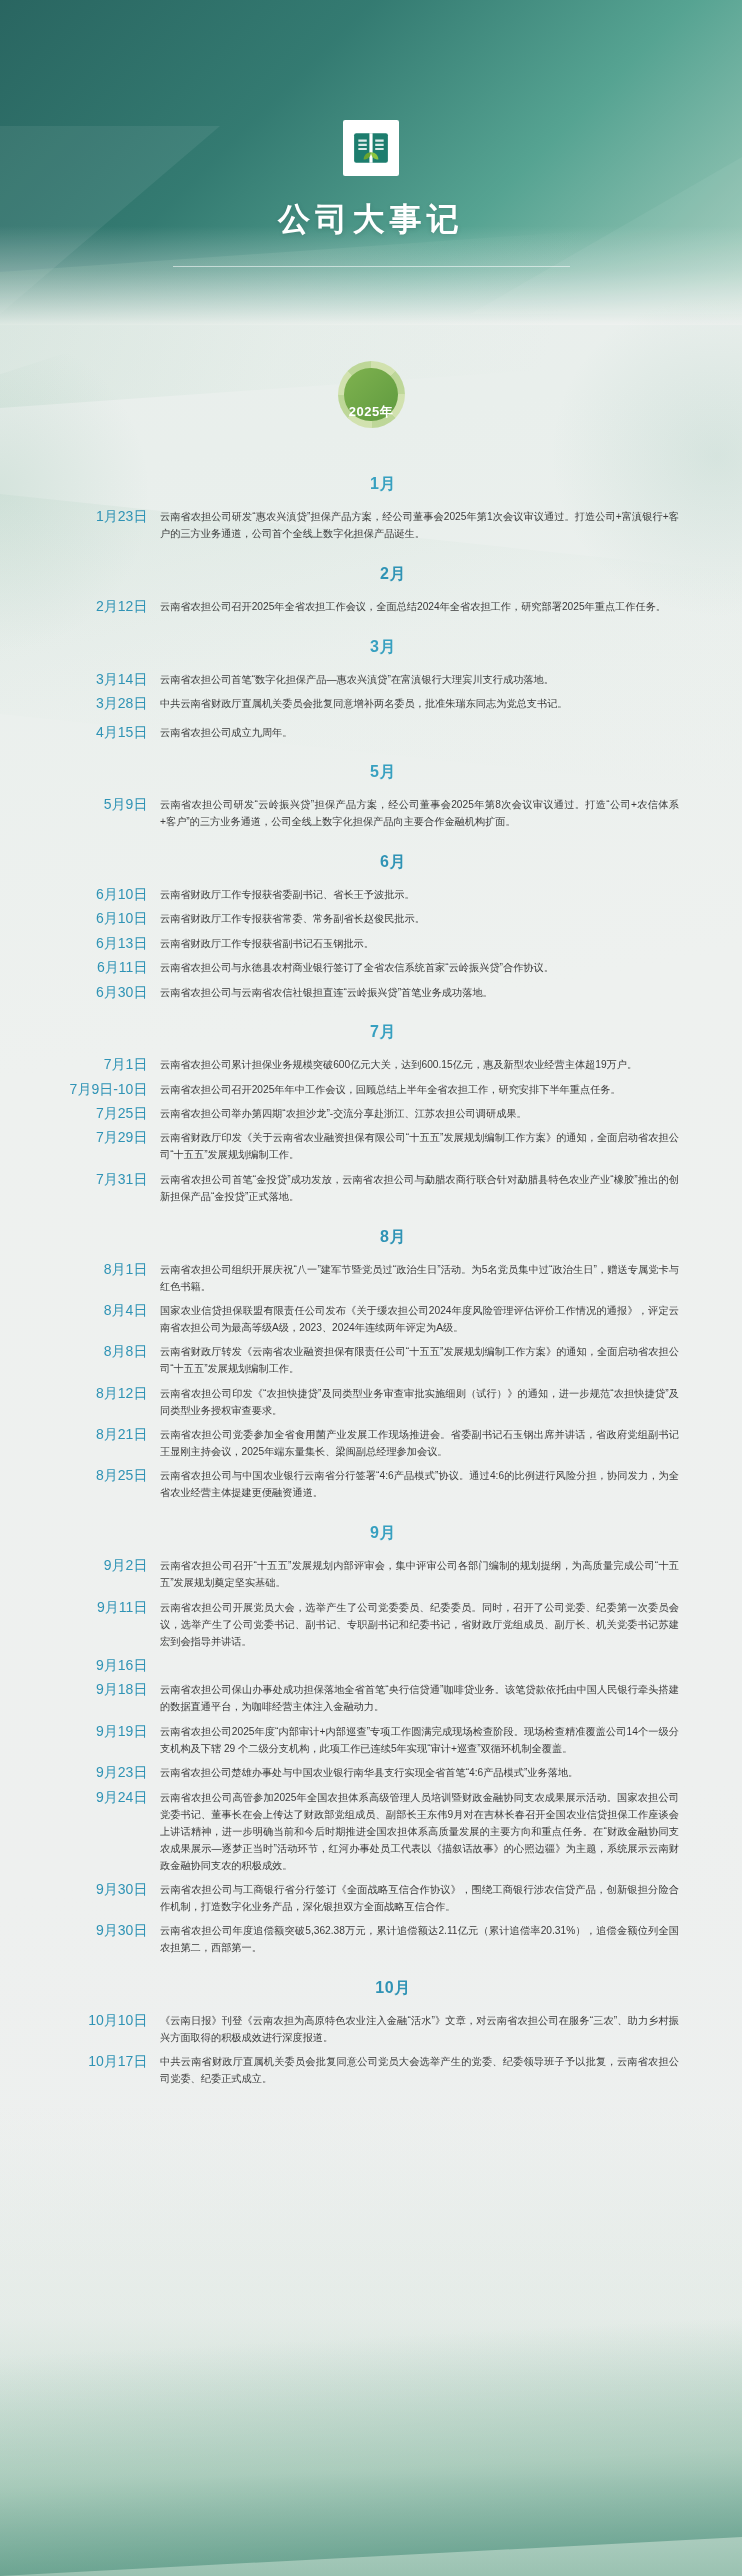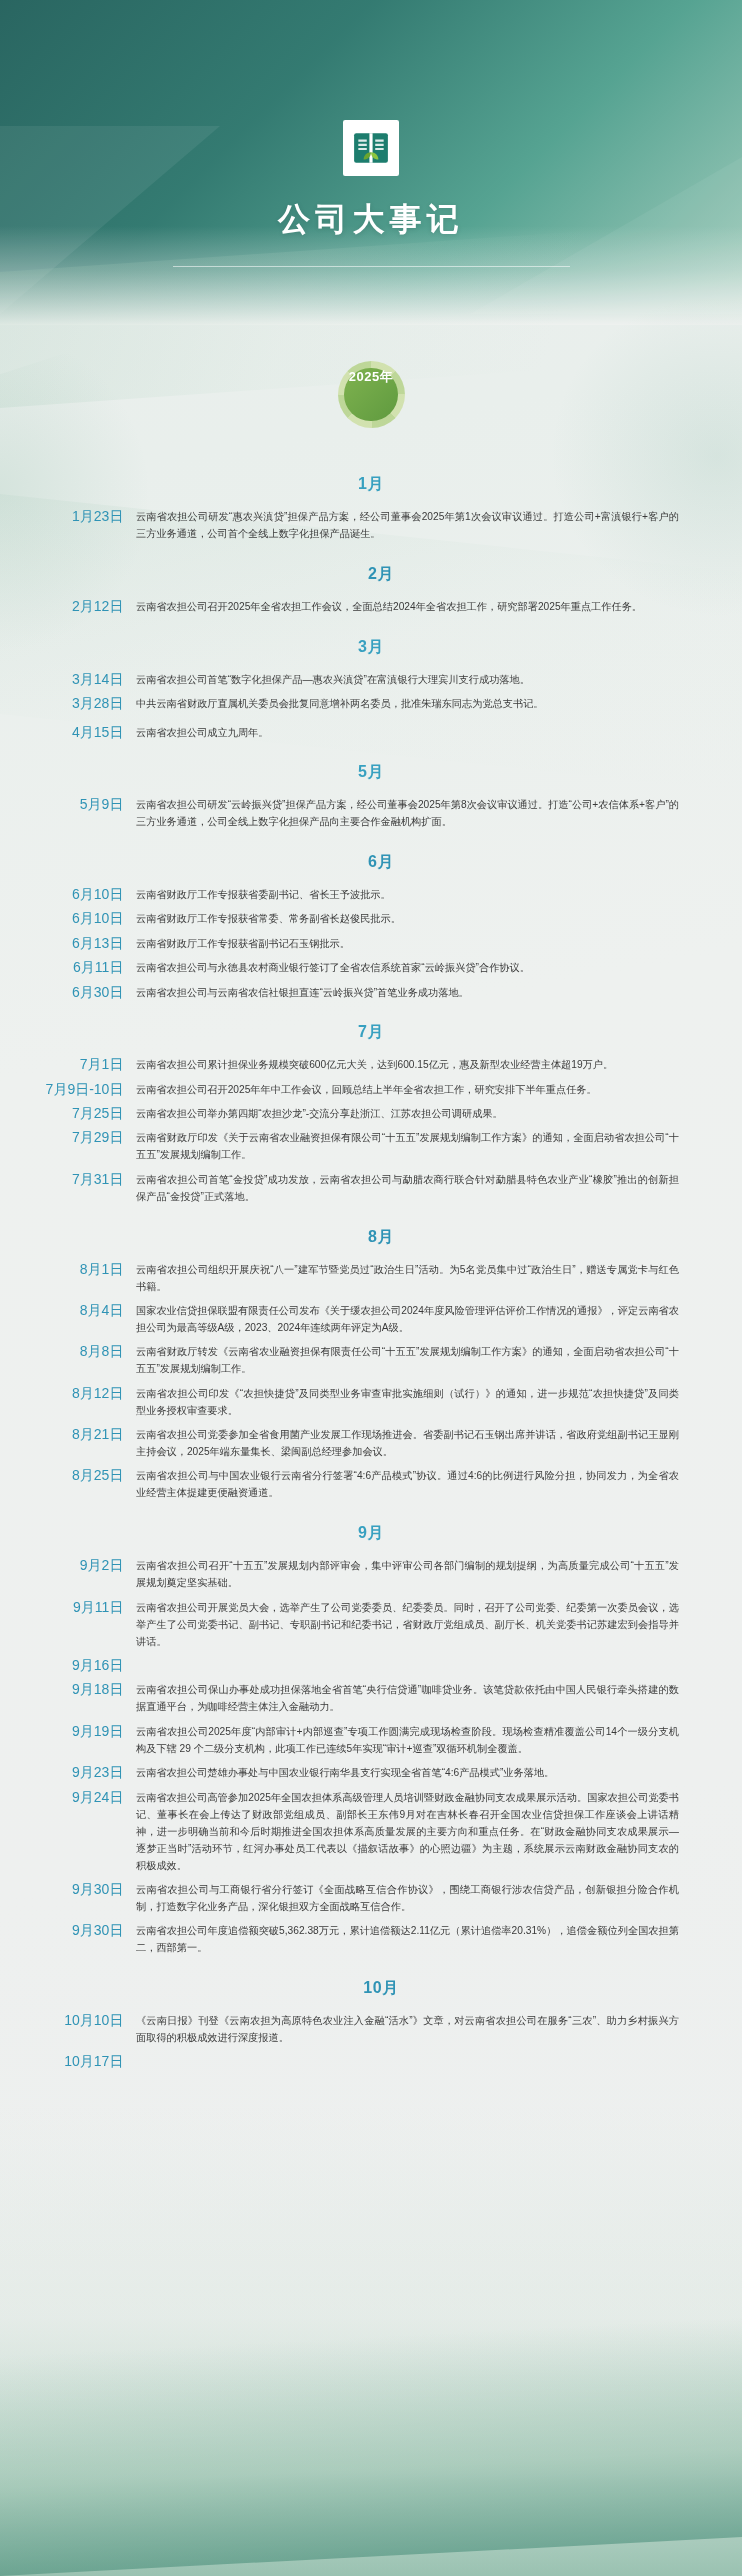--- a/index.html
+++ b/index.html
@@ -115,34 +115,34 @@
   .year-badge .ring-outer {
     position: absolute; inset: 0;
     border-radius: 50%;
     background: conic-gradient(#cfe0a8 0 12.5%, #b9d48f 12.5% 25%, #cfe0a8 25% 37.5%, #b9d48f 37.5% 50%, #cfe0a8 50% 62.5%, #b9d48f 62.5% 75%, #cfe0a8 75% 87.5%, #b9d48f 87.5% 100%);
     opacity: 0.9;
   }
   .year-badge .ring-inner {
     position: absolute; inset: 6.8px;
     border-radius: 50%;
     background: linear-gradient(135deg, #7fb24f, #5f9a3f);
-    display: flex; align-items: flex-start; justify-content: center;
+    display: flex; align-items: flex-end; justify-content: center;
   }
   .year-badge .year-text {
     color: #fff; font-size: 13px; font-weight: bold; letter-spacing: 0.5px;
   }
 
   
   .timeline {
     position: relative;
     z-index: 7;
     width: 742px;
     padding: 26px 0 63px 0;
   }
-  .month-block { margin-bottom: 4.2px; }
+  .month-block { margin-bottom: 4.2px; margin-left: 24px; }
   .month-label {
     text-align: center;
     color: #37a0c0;
     font-size: 16px;
     font-weight: bold;
     margin: 18px 0 9.4px 0;
     letter-spacing: 0.5px;
   }
   .month-label.alt { color: #2f93b5; padding-left: 20px; }
 
@@ -358,18 +358,19 @@
         </div>
       </div>
       <div class="month-block">
         <div class="month-label alt">10月</div>
         <div class="event">
           <div class="date">10月10日</div>
           <div class="text">《云南日报》刊登《云南农担为高原特色农业注入金融“活水”》文章，对云南省农担公司在服务“三农”、助力乡村振兴方面取得的积极成效进行深度报道。</div>
         </div>
         <div class="event">
           <div class="date">10月17日</div>
+          <div class="text">中共云南省财政厅直属机关委员会批复同意公司党员大会选举产生的党委、纪委领导班子予以批复，云南省农担公司党委、纪委正式成立。</div>
         </div>
       </div>
     </div>
 
 </div>
 
 
 </body></html>

